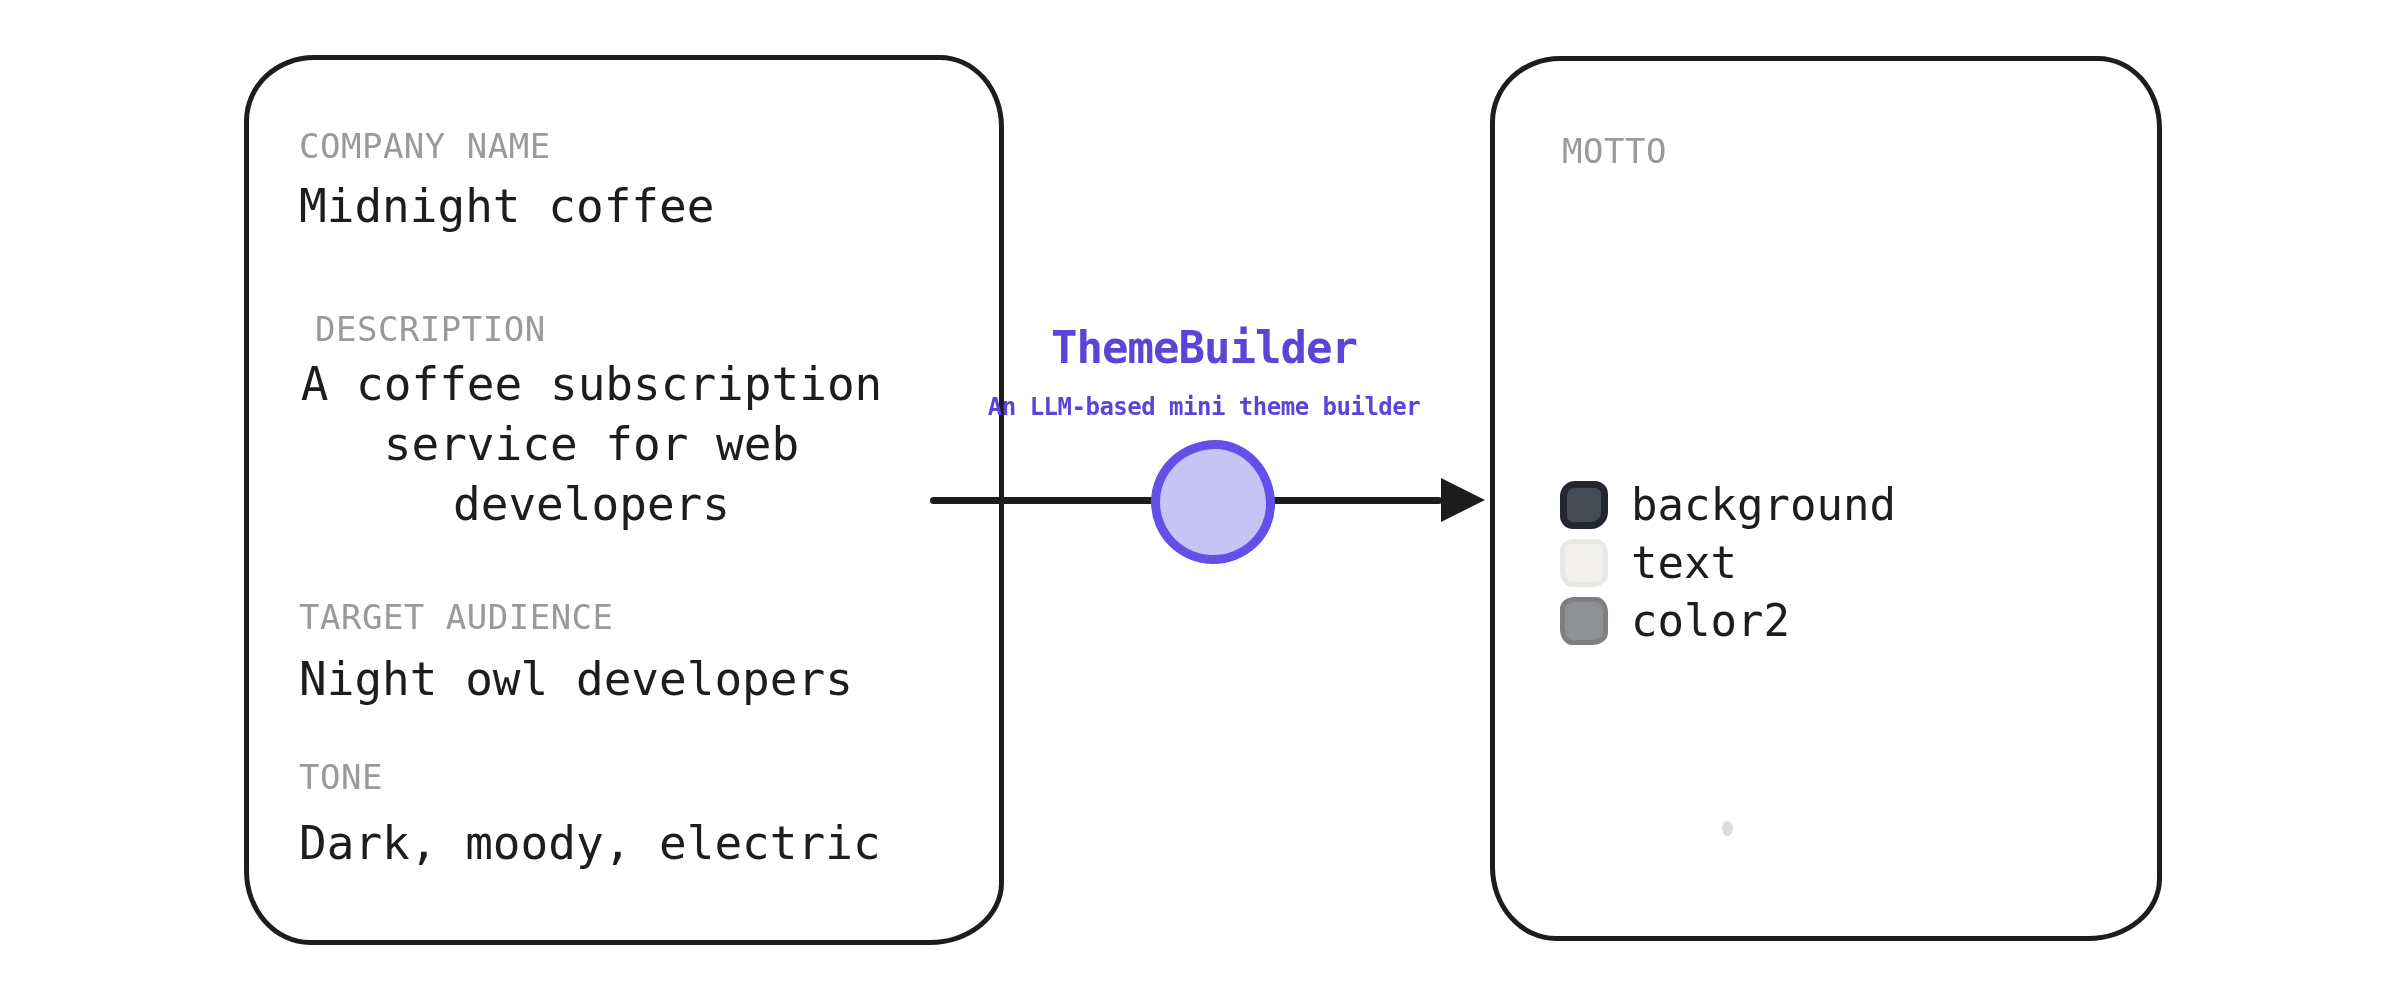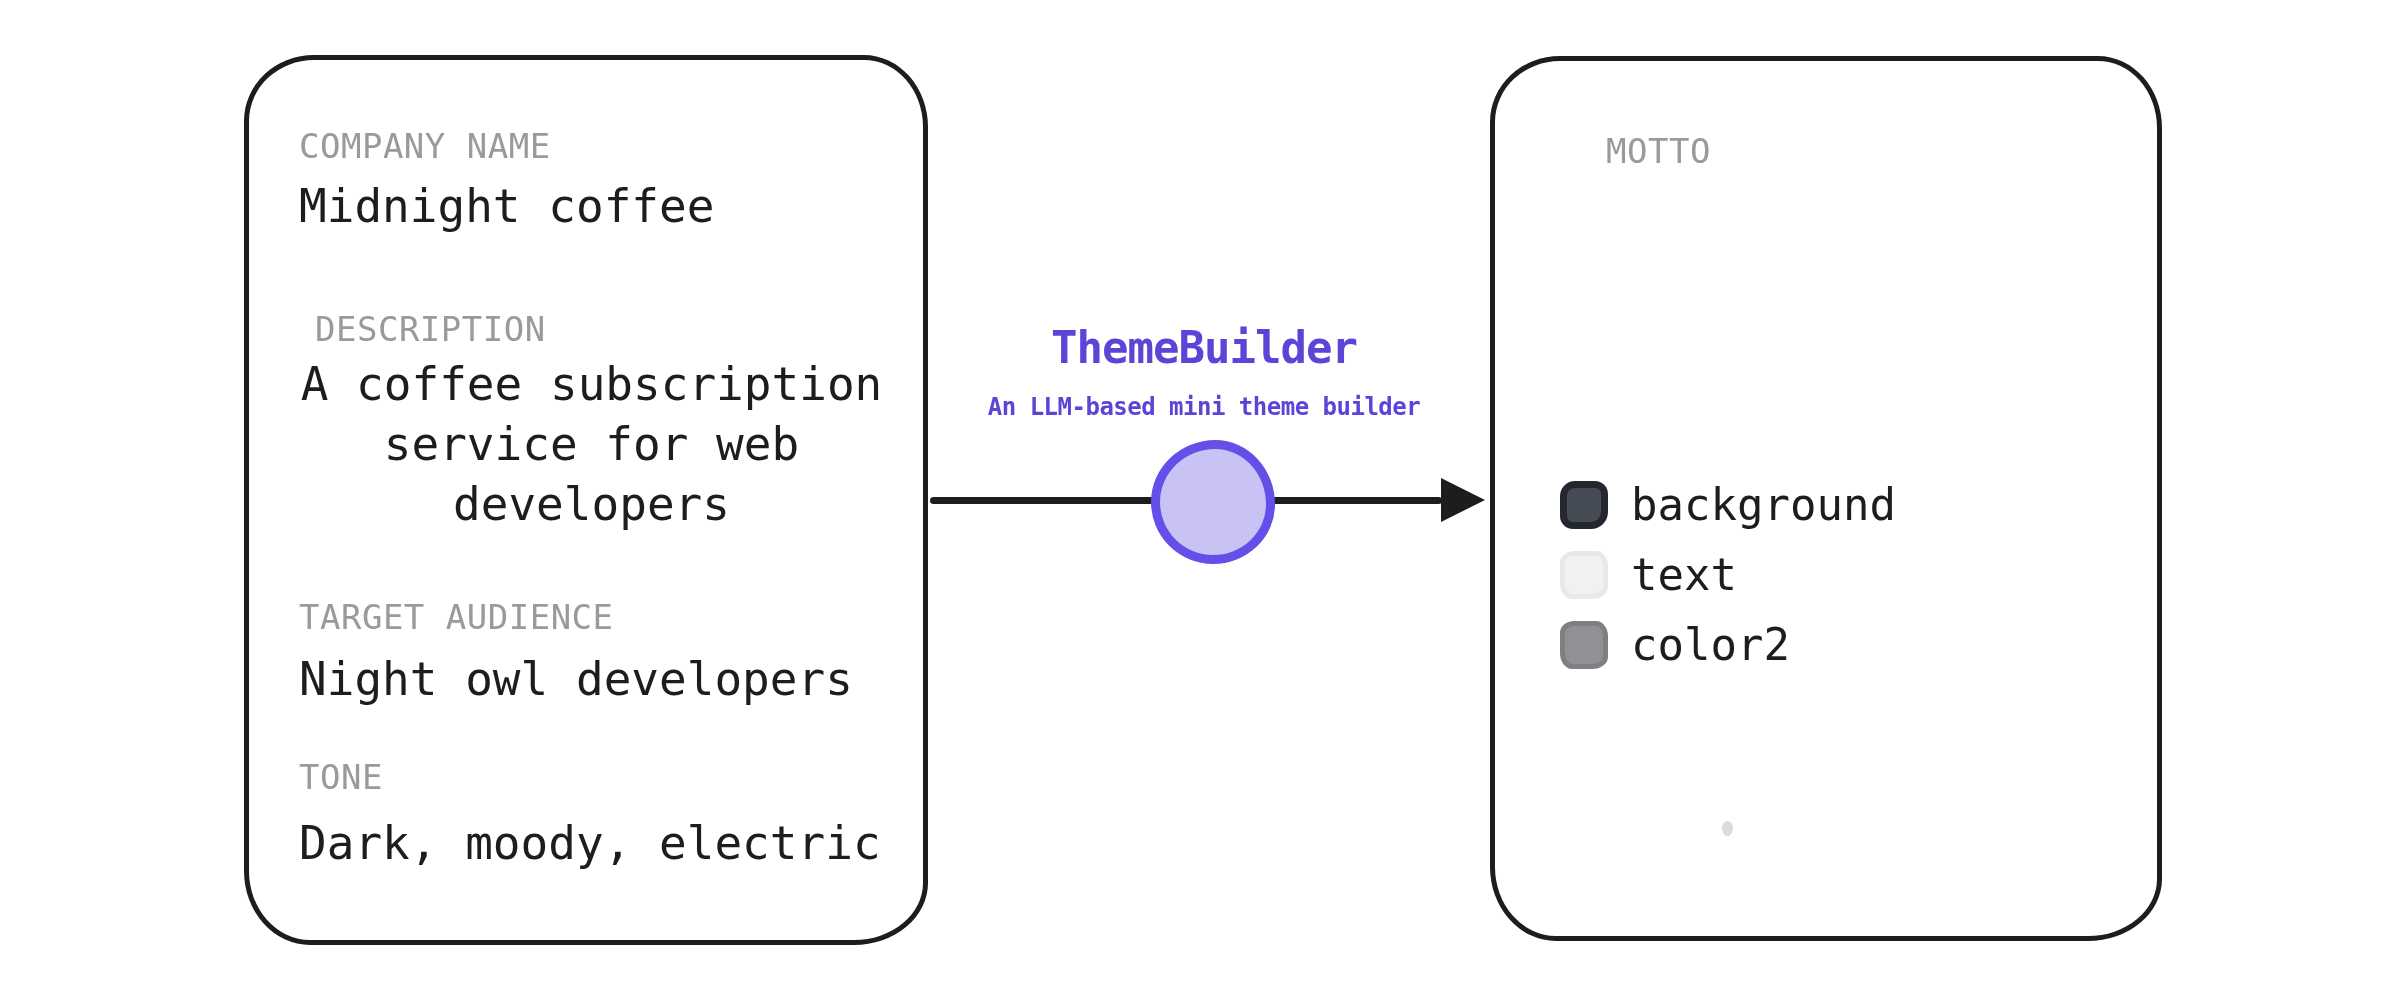--- a/index.html
+++ b/index.html
@@ -14,21 +14,21 @@
   }
   .stage{position:relative;width:2400px;height:1000px;}
 
   
   .card{
     position:absolute;background:#ffffff;
     border:5px solid var(--ink);
     border-radius:70px 64px 74px 66px / 66px 72px 62px 74px;
     box-sizing:border-box;
   }
-  .card.input{left:244px;top:55px;width:684px;height:890px;}
+  .card.input{left:244px;top:55px;width:760px;height:890px;}
   .card.output{left:1490px;top:56px;width:672px;height:885px;}
 
   .fld-label{
     position:absolute;font-size:34px;line-height:40px;color:var(--label);
     letter-spacing:0.5px;white-space:nowrap;
   }
   .fld-value{
     position:absolute;font-size:46px;line-height:60px;color:var(--ink);
   }
   .in-x{left:50px;}
@@ -58,26 +58,26 @@
     border-left:44px solid var(--ink);
   }
   .proc-node{
     position:absolute;left:1151px;top:440px;width:106px;height:106px;
     border:9px solid #6450e8;border-radius:52% 48% 50% 50% / 50% 52% 48% 50%;
     background:#c9c2f4;box-sizing:content-box;
   }
 
   
   .out-x{left:67px;}
-  .lbl-motto{top:70px;margin-left:44px;}
+  .lbl-motto{top:70px;}
   .motto{top:137px;}
   .lbl-palette{top:339px;}
   .palette{
     position:absolute;left:65px;top:420px;
-    display:flex;flex-direction:column;gap:22px;
+    display:flex;flex-direction:column;gap:10px;
   }
   .palette-row{display:flex;align-items:center;gap:23px;height:48px;}
   .swatch{
     width:48px;height:48px;box-sizing:border-box;border:5px solid transparent;
     border-radius:14px 12px 16px 12px / 12px 15px 12px 16px;
     flex:0 0 auto;
   }
   .swatch.sw0{border-width:7px;border-radius:15px 13px 17px 13px;}
   .swatch-name{font-size:44px;line-height:48px;color:var(--ink);white-space:nowrap;}
   .stray-dot{

